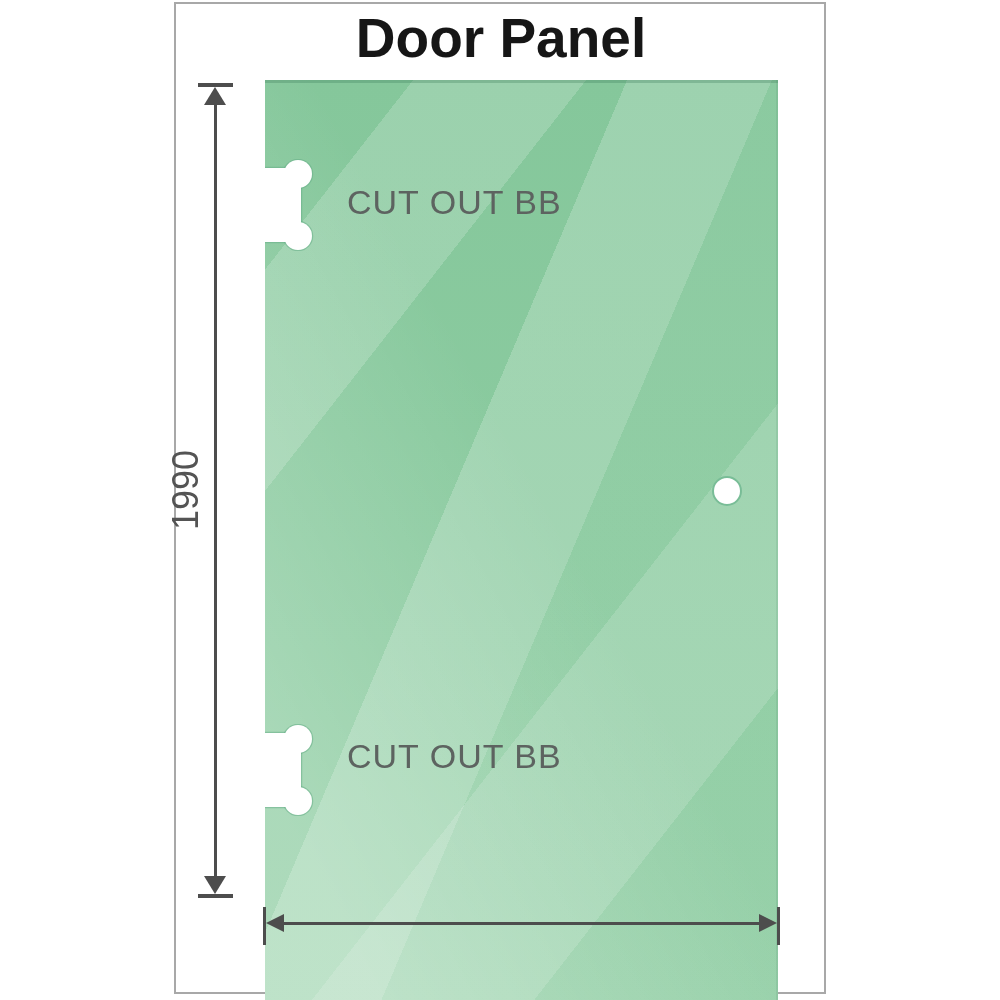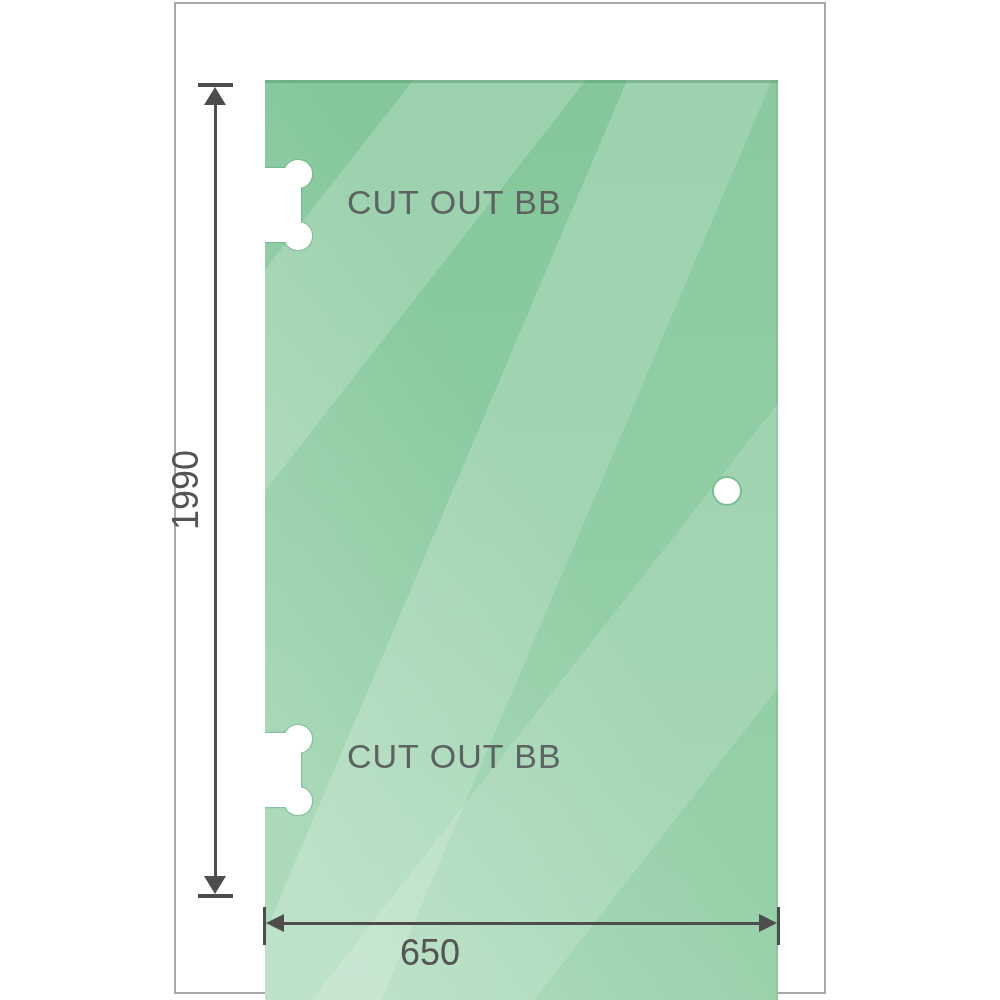--- a/index.html
+++ b/index.html
@@ -92,20 +92,21 @@
     text-align: center; font-size: 36px; line-height: 38px; color: #545454;
   }
 </style>
 </head>
 <body>
 
 <div class="canvas">
 
   <div class="frame"></div>
 
+  <div class="title">Door Panel</div>
 
   <div class="panel">
 
     <svg class="cutout cutout-1" viewBox="0 0 50 92" width="50" height="92">
       <g fill="none" stroke="rgba(104,175,136,0.55)" stroke-width="2.5">
         <rect x="-4" y="9" width="40" height="74"></rect>
         <circle cx="33" cy="15" r="14"></circle>
         <circle cx="33" cy="77" r="14"></circle>
       </g>
       <g fill="#ffffff">
@@ -142,15 +143,14 @@
   <div class="dim vline"></div>
   <div class="arrow arrow-up"></div>
   <div class="arrow arrow-down"></div>
   <div class="height-value">1990</div>
 
   <div class="dim htick-left"></div>
   <div class="dim htick-right"></div>
   <div class="dim hline"></div>
   <div class="arrow arrow-left"></div>
   <div class="arrow arrow-right"></div>
-  <div class="width-value">650</div>
 
 </div>
 
 </body></html>

